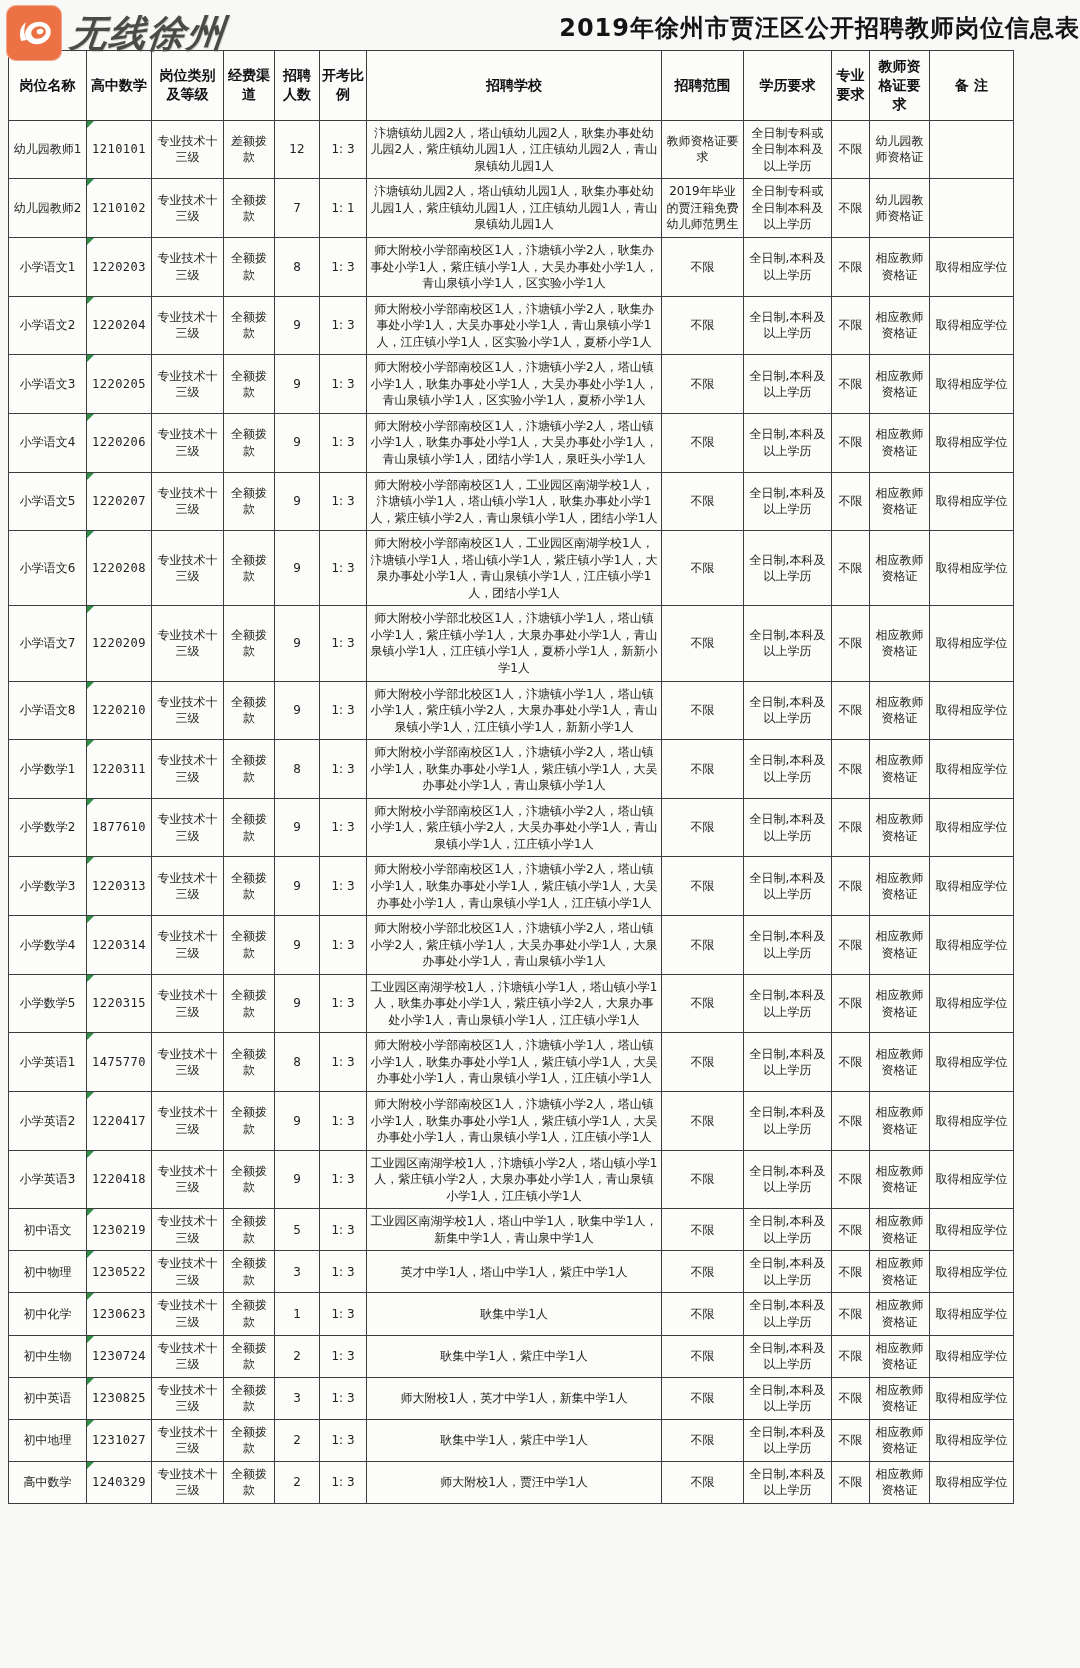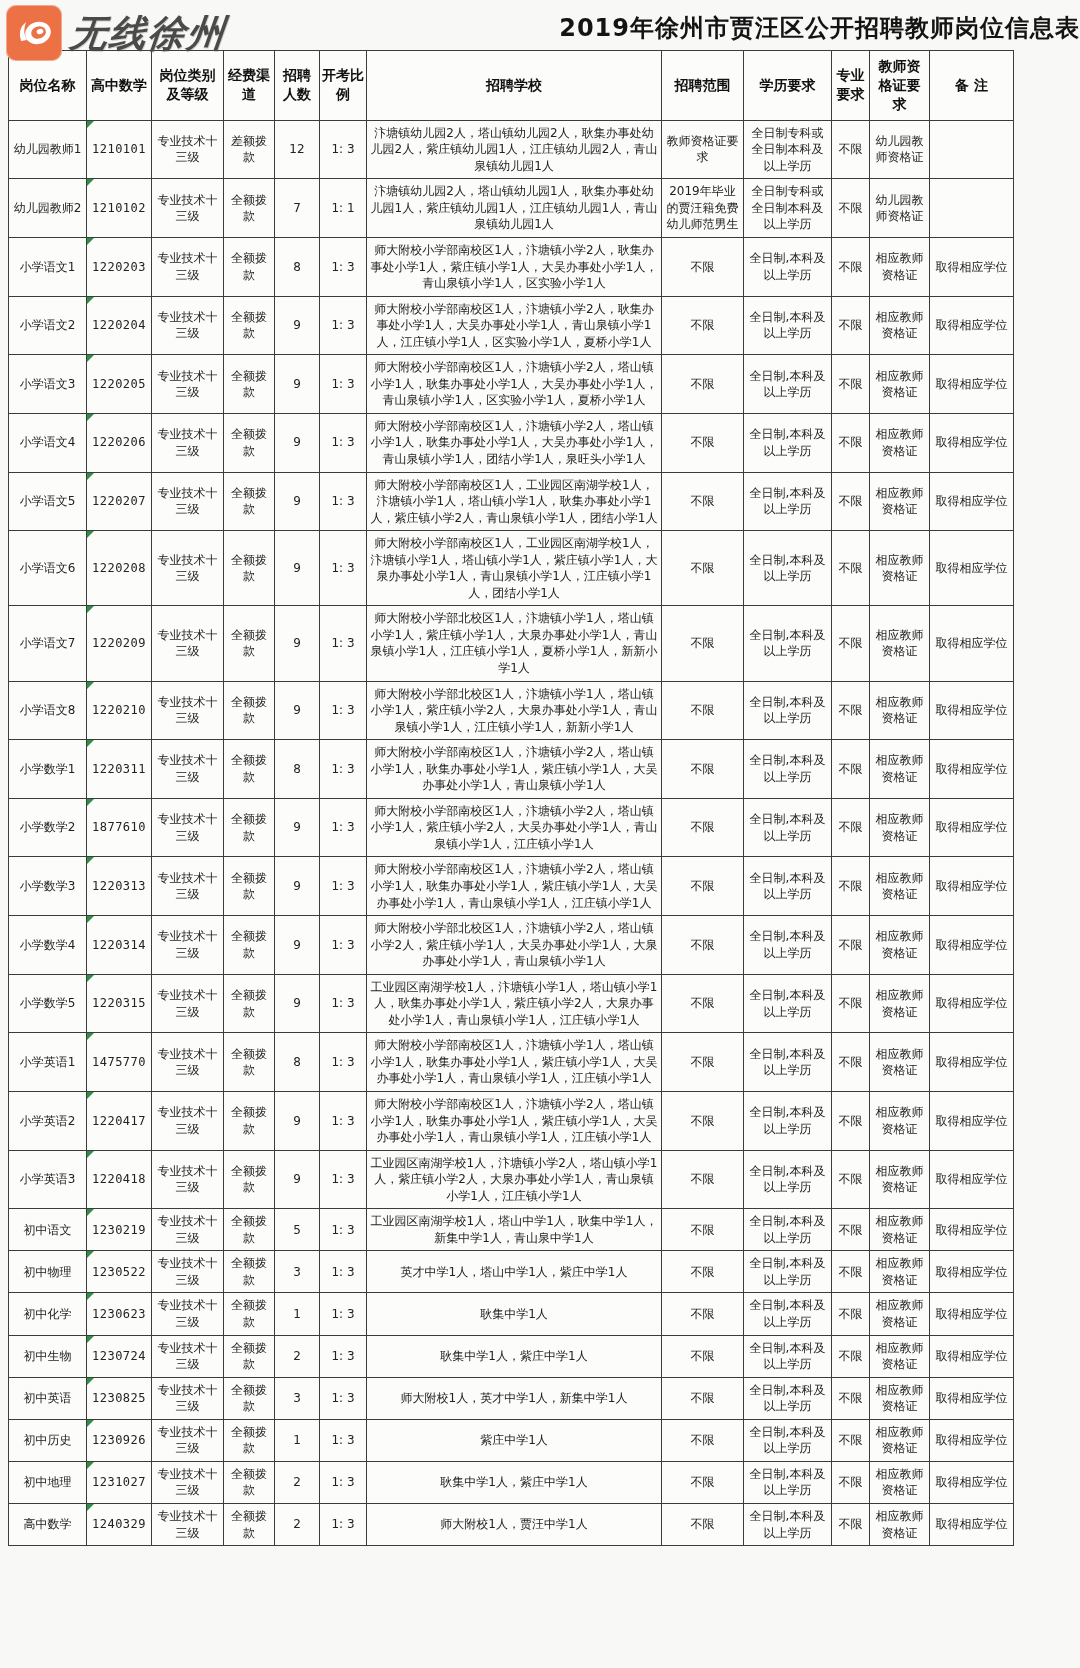--- a/index.html
+++ b/index.html
@@ -454,34 +454,20 @@
           <td class="cell-count">3</td>
           <td class="cell-exam-ratio">1: 3</td>
           <td class="cell-school">师大附校1人，英才中学1人，新集中学1人</td>
           <td class="cell-scope">不限</td>
           <td class="cell-education">全日制,本科及以上学历</td>
           <td class="cell-major">不限</td>
           <td class="cell-certificate">相应教师资格证</td>
           <td class="cell-remark">取得相应学位</td>
         </tr>
         <tr>
-          <td class="cell-post-name">初中历史</td>
-          <td class="cell-code">1230926</td>
-          <td class="cell-category-level">专业技术十三级</td>
-          <td class="cell-funding-channel">全额拨款</td>
-          <td class="cell-count">1</td>
-          <td class="cell-exam-ratio">1: 3</td>
-          <td class="cell-school">紫庄中学1人</td>
-          <td class="cell-scope">不限</td>
-          <td class="cell-education">全日制,本科及以上学历</td>
-          <td class="cell-major">不限</td>
-          <td class="cell-certificate">相应教师资格证</td>
-          <td class="cell-remark">取得相应学位</td>
-        </tr>
-        <tr>
           <td class="cell-post-name">初中地理</td>
           <td class="cell-code">1231027</td>
           <td class="cell-category-level">专业技术十三级</td>
           <td class="cell-funding-channel">全额拨款</td>
           <td class="cell-count">2</td>
           <td class="cell-exam-ratio">1: 3</td>
           <td class="cell-school">耿集中学1人，紫庄中学1人</td>
           <td class="cell-scope">不限</td>
           <td class="cell-education">全日制,本科及以上学历</td>
           <td class="cell-major">不限</td>

